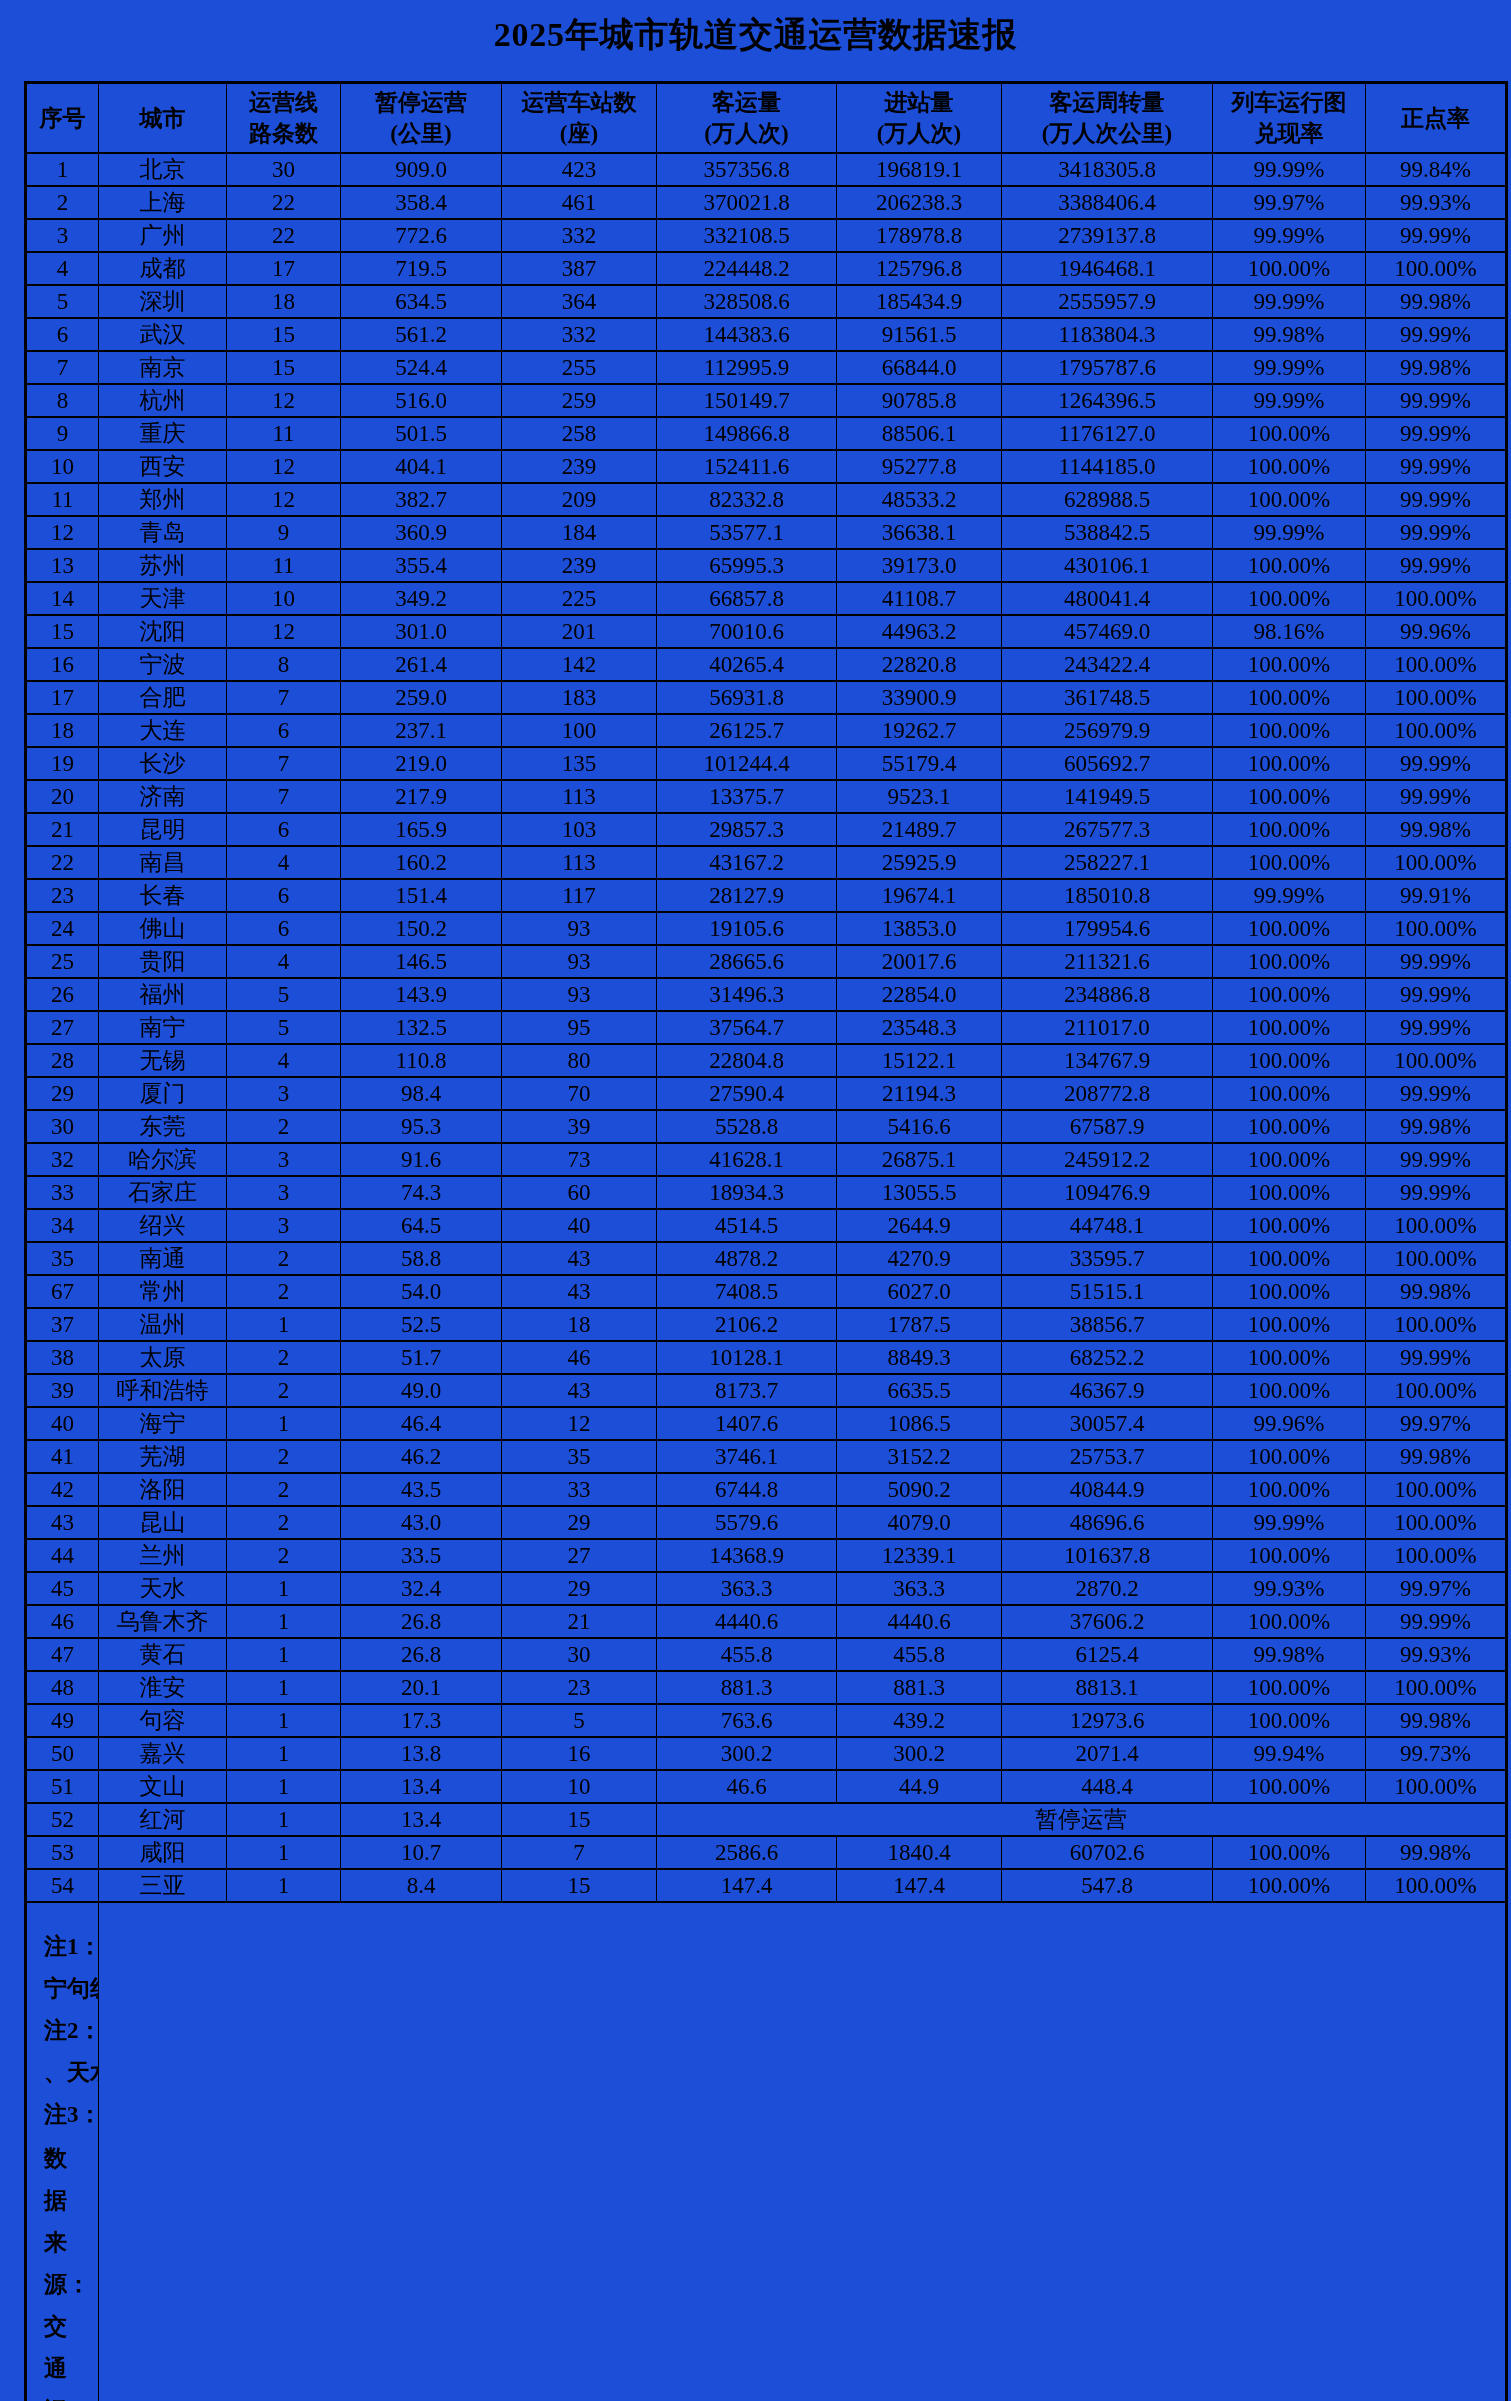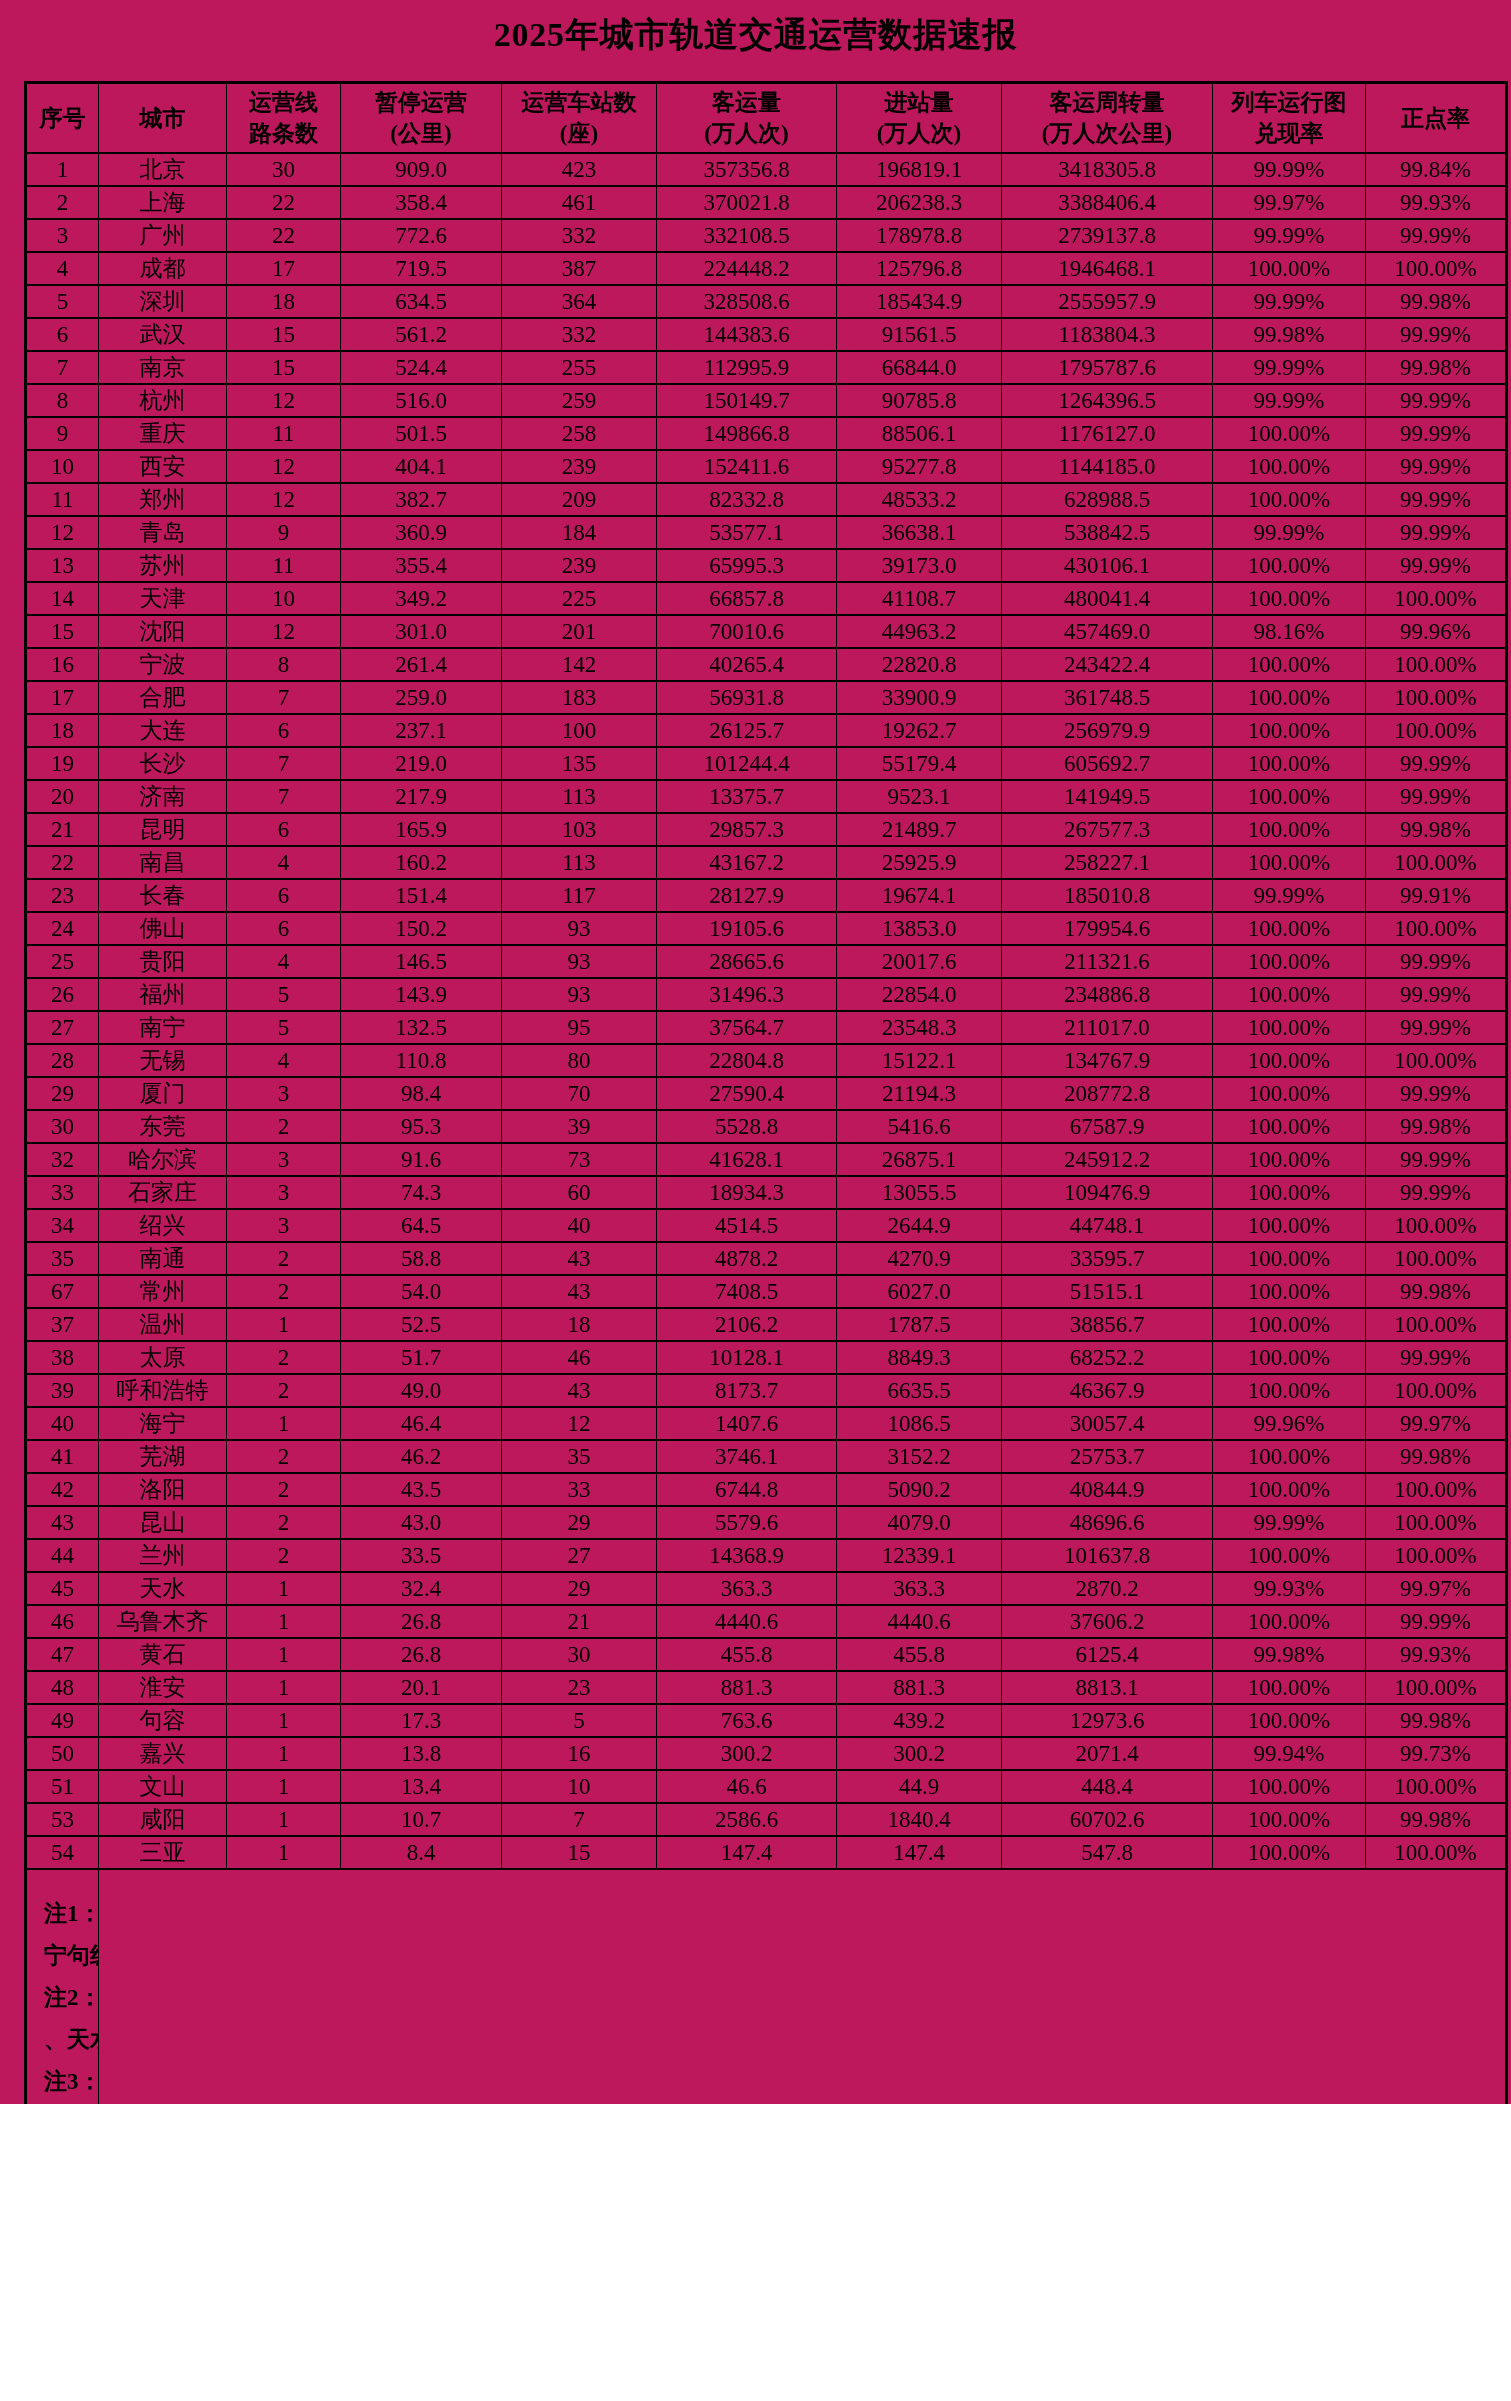--- a/index.html
+++ b/index.html
@@ -5,22 +5,22 @@
   html, body {
     margin: 0;
     padding: 0;
     background: #ffffff;
     color: #000000;
     font-family: "Liberation Serif", "DejaVu Serif", serif;
   }
   .page {
     position: relative;
     width: 1511px;
-    height: 2104px;
-    background: #be185d;
+    height: 2401px;
+    background: #1d4ed8;
     overflow: hidden;
   }
   .title {
     text-align: center;
     padding-top: 12.2px;
     font-size: 34px;
     font-weight: 700;
     letter-spacing: 0.8px;
     font-family: "Liberation Serif", "DejaVu Sans", serif;
   }
@@ -734,20 +734,28 @@
           <td>1</td>
           <td>13.4</td>
           <td>10</td>
           <td>46.6</td>
           <td>44.9</td>
           <td>448.4</td>
           <td>100.00%</td>
           <td>100.00%</td>
         </tr>
         <tr>
+          <td>52</td>
+          <td>红河</td>
+          <td>1</td>
+          <td>13.4</td>
+          <td>15</td>
+          <td colspan="5" class="suspended-cell">暂停运营</td>
+        </tr>
+        <tr>
           <td>53</td>
           <td>咸阳</td>
           <td>1</td>
           <td>10.7</td>
           <td>7</td>
           <td>2586.6</td>
           <td>1840.4</td>
           <td>60702.6</td>
           <td>100.00%</td>
           <td>99.98%</td>

